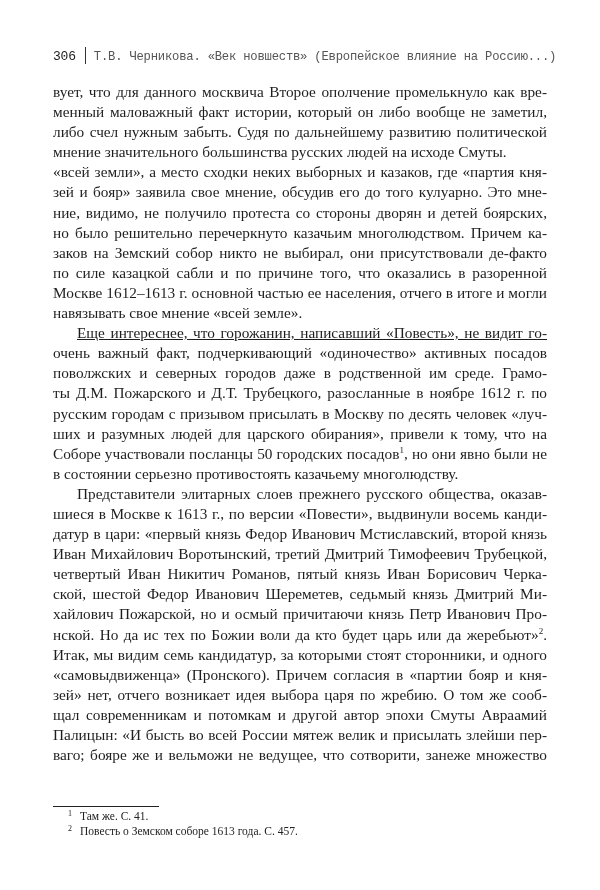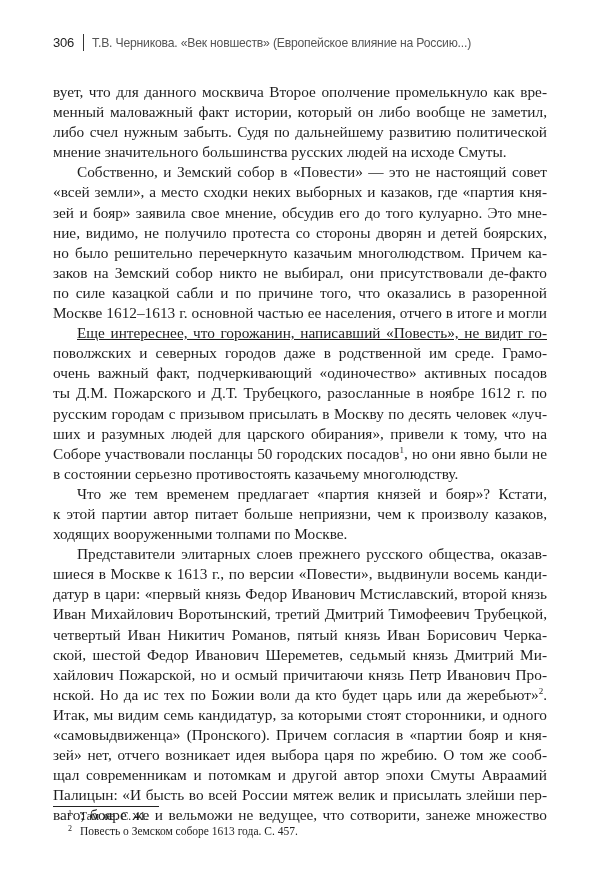--- a/index.html
+++ b/index.html
@@ -1,19 +1,19 @@
 <!DOCTYPE html>
 <html><head>
 <meta charset="utf-8">
 <style>
   html, body { margin: 0; padding: 0; background: #ffffff; }
   body { width: 600px; height: 890px; position: relative; overflow: hidden; color: #1e1e1e; }
   .header {
-    position: absolute; left: 53px; top: 34px; width: 500px;
-    font-family: Liberation Sans, sans-serif; font-size: 12.2px; color: #333;
+    position: absolute; left: 53px; top: 47px; width: 500px;
+    font-family: Liberation Mono, monospace; font-size: 12.2px; color: #333;
     white-space: nowrap; letter-spacing: -0.2px;
   }
   .header .pnum { color: #222; font-size: 13px; }
   .header .sep { display: inline-block; width: 1px; height: 17px; background: #333; vertical-align: -4px; margin: 0 8px 0 9px; }
   .header .running { color: #555; font-weight: 300; }
   .body-text {
     position: absolute; left: 53px; top: 82px; width: 494px;
     font-family: "Liberation Serif", serif; font-size: 15.3px; line-height: 20.1px;
     text-align: justify; hyphens: manual;
   }
@@ -37,43 +37,38 @@
 </div>
 
 <div class="body-text" id="body">
     <p>
       <span class="line">вует, что для данного москвича Второе ополчение промелькнуло как вре-</span>
       <span class="line">менный маловажный факт истории, который он либо вообще не заметил,</span>
       <span class="line">либо счел нужным забыть. Судя по дальнейшему развитию политической</span>
       <span class="line last">мнение значительного большинства русских людей на исходе Смуты.</span>
     </p>
     <p>
-      <span class="line" style="padding-left: 24px;">Собственно, и Земский собор в «Повести» — это не настоящий совет</span>
       <span class="line">«всей земли», а место сходки неких выборных и казаков, где «партия кня-</span>
       <span class="line">зей и бояр» заявила свое мнение, обсудив его до того кулуарно. Это мне-</span>
       <span class="line">ние, видимо, не получило протеста со стороны дворян и детей боярских,</span>
       <span class="line">но было решительно перечеркнуто казачьим многолюдством. Причем ка-</span>
       <span class="line">заков на Земский собор никто не выбирал, они присутствовали де-факто</span>
       <span class="line">по силе казацкой сабли и по причине того, что оказались в разоренной</span>
       <span class="line">Москве 1612–1613 г. основной частью ее населения, отчего в итоге и могли</span>
+      <span class="line last">навязывать свое мнение «всей земле».</span>
     </p>
     <p>
       <span class="line" style="padding-left: 24px; text-decoration: underline;">Еще интереснее, что горожанин, написавший «Повесть», не видит го-</span>
+      <span class="line">очень важный факт, подчеркивающий «одиночество» активных посадов</span>
       <span class="line">поволжских и северных городов даже в родственной им среде. Грамо-</span>
-      <span class="line">очень важный факт, подчеркивающий «одиночество» активных посадов</span>
       <span class="line">ты Д.М. Пожарского и Д.Т. Трубецкого, разосланные в ноябре 1612 г. по</span>
       <span class="line">русским городам с призывом присылать в Москву по десять человек «луч-</span>
       <span class="line">ших и разумных людей для царского обирания», привели к тому, что на</span>
       <span class="line">Соборе участвовали посланцы 50 городских посадов<sup>1</sup>, но они явно были не</span>
       <span class="line last">в состоянии серьезно противостоять казачьему многолюдству.</span>
-    </p>
-    <p>
-      <span class="line" style="padding-left: 24px;">Что же тем временем предлагает «партия князей и бояр»? Кстати,</span>
-      <span class="line">к этой партии автор питает больше неприязни, чем к произволу казаков,</span>
-      <span class="line last">ходящих вооруженными толпами по Москве.</span>
     </p>
     <p>
       <span class="line" style="padding-left: 24px;">Представители элитарных слоев прежнего русского общества, оказав-</span>
       <span class="line">шиеся в Москве к 1613 г., по версии «Повести», выдвинули восемь канди-</span>
       <span class="line">датур в цари: «первый князь Федор Иванович Мстиславский, второй князь</span>
       <span class="line">Иван Михайлович Воротынский, третий Дмитрий Тимофеевич Трубецкой,</span>
       <span class="line">четвертый Иван Никитич Романов, пятый князь Иван Борисович Черка-</span>
       <span class="line">ской, шестой Федор Иванович Шереметев, седьмый князь Дмитрий Ми-</span>
       <span class="line">хайлович Пожарской, но и осмый причитаючи князь Петр Иванович Про-</span>
       <span class="line">нской. Но да ис тех по Божии воли да кто будет царь или да жеребьют»<sup>2</sup>.</span>

